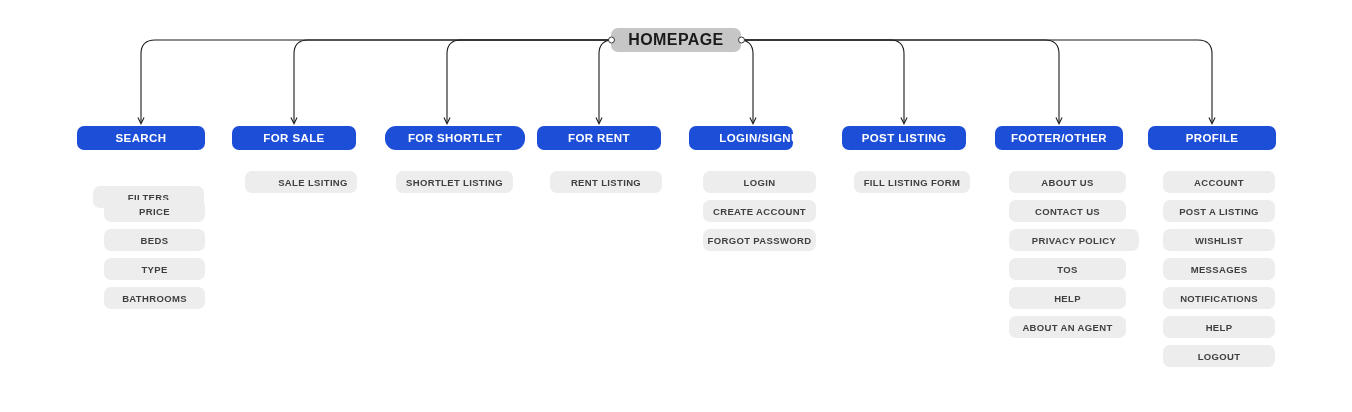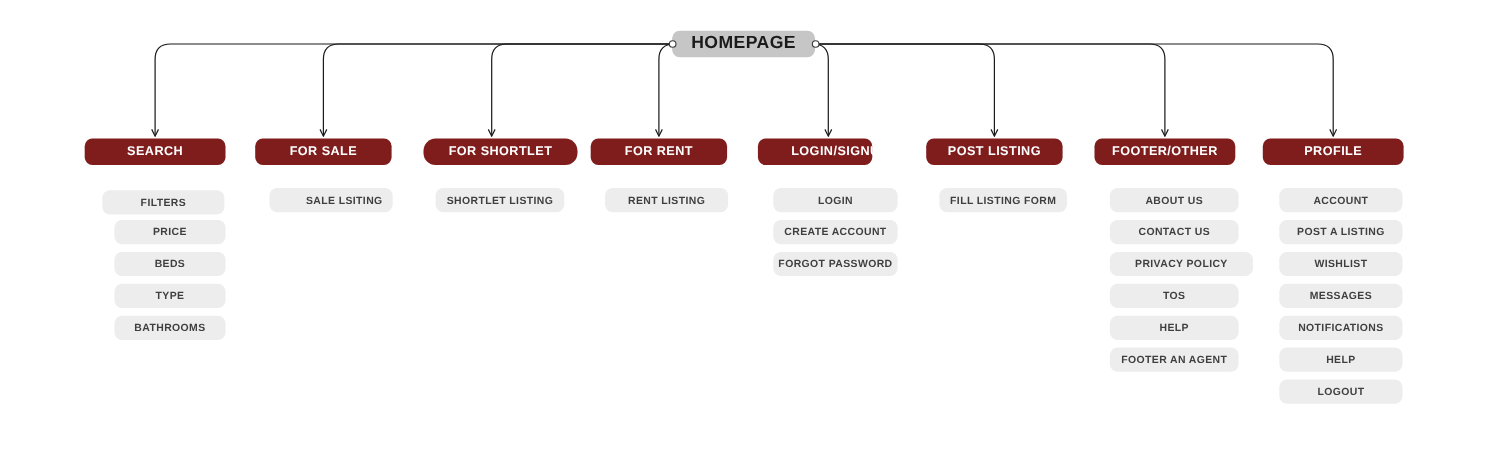--- a/index.html
+++ b/index.html
@@ -51,21 +51,21 @@
     top: 50%;
     transform: translateY(-50%);
   }
   .handle.left  { left: -3.5px; }
   .handle.right { right: -3.5px; }
   .column {
     position: absolute;
     top: 126px;
   }
   .node-cat {
-    background: #7f1d1d;
+    background: #1d4ed8;
     color: #ffffff;
     border-radius: 7px;
     height: 24px;
     font-size: 11.5px;
     font-weight: bold;
     letter-spacing: 0.4px;
     display: flex;
     align-items: center;
     justify-content: center;
     text-align: center;
@@ -117,21 +117,21 @@
     <span class="handle left"></span>
     <span class="handle right"></span>
   </div>
 
   <div id="columns">
       <div class="column" style="left: 77px; width: 128px;">
         <div class="node-cat" style="width: 128px;">
           <span>SEARCH</span>
         </div>
         <div class="children" style="height: 145px;">
-          <div class="node-leaf" style="left: 16px; top: 2px; width: 111px;">
+          <div class="node-leaf" style="left: 16px; top: 15px; width: 111px;">
             <span>FILTERS</span>
           </div>
           <div class="node-leaf" style="left: 27px; top: 29px; width: 101px;">
             <span>PRICE</span>
           </div>
           <div class="node-leaf" style="left: 27px; top: 58px; width: 101px;">
             <span>BEDS</span>
           </div>
           <div class="node-leaf" style="left: 27px; top: 87px; width: 101px;">
             <span>TYPE</span>
@@ -211,21 +211,21 @@
           <div class="node-leaf" style="left: 14px; top: 58px; width: 130px;">
             <span>PRIVACY POLICY</span>
           </div>
           <div class="node-leaf" style="left: 14px; top: 87px; width: 117px;">
             <span>TOS</span>
           </div>
           <div class="node-leaf" style="left: 14px; top: 116px; width: 117px;">
             <span>HELP</span>
           </div>
           <div class="node-leaf" style="left: 14px; top: 145px; width: 117px;">
-            <span>FOOTER AN AGENT</span>
+            <span>ABOUT AN AGENT</span>
           </div>
         </div>
       </div>
       <div class="column" style="left: 1148px; width: 128px;">
         <div class="node-cat" style="width: 128px;">
           <span>PROFILE</span>
         </div>
         <div class="children" style="height: 203px;">
           <div class="node-leaf" style="left: 15px; top: 0px; width: 112px;">
             <span>ACCOUNT</span>

